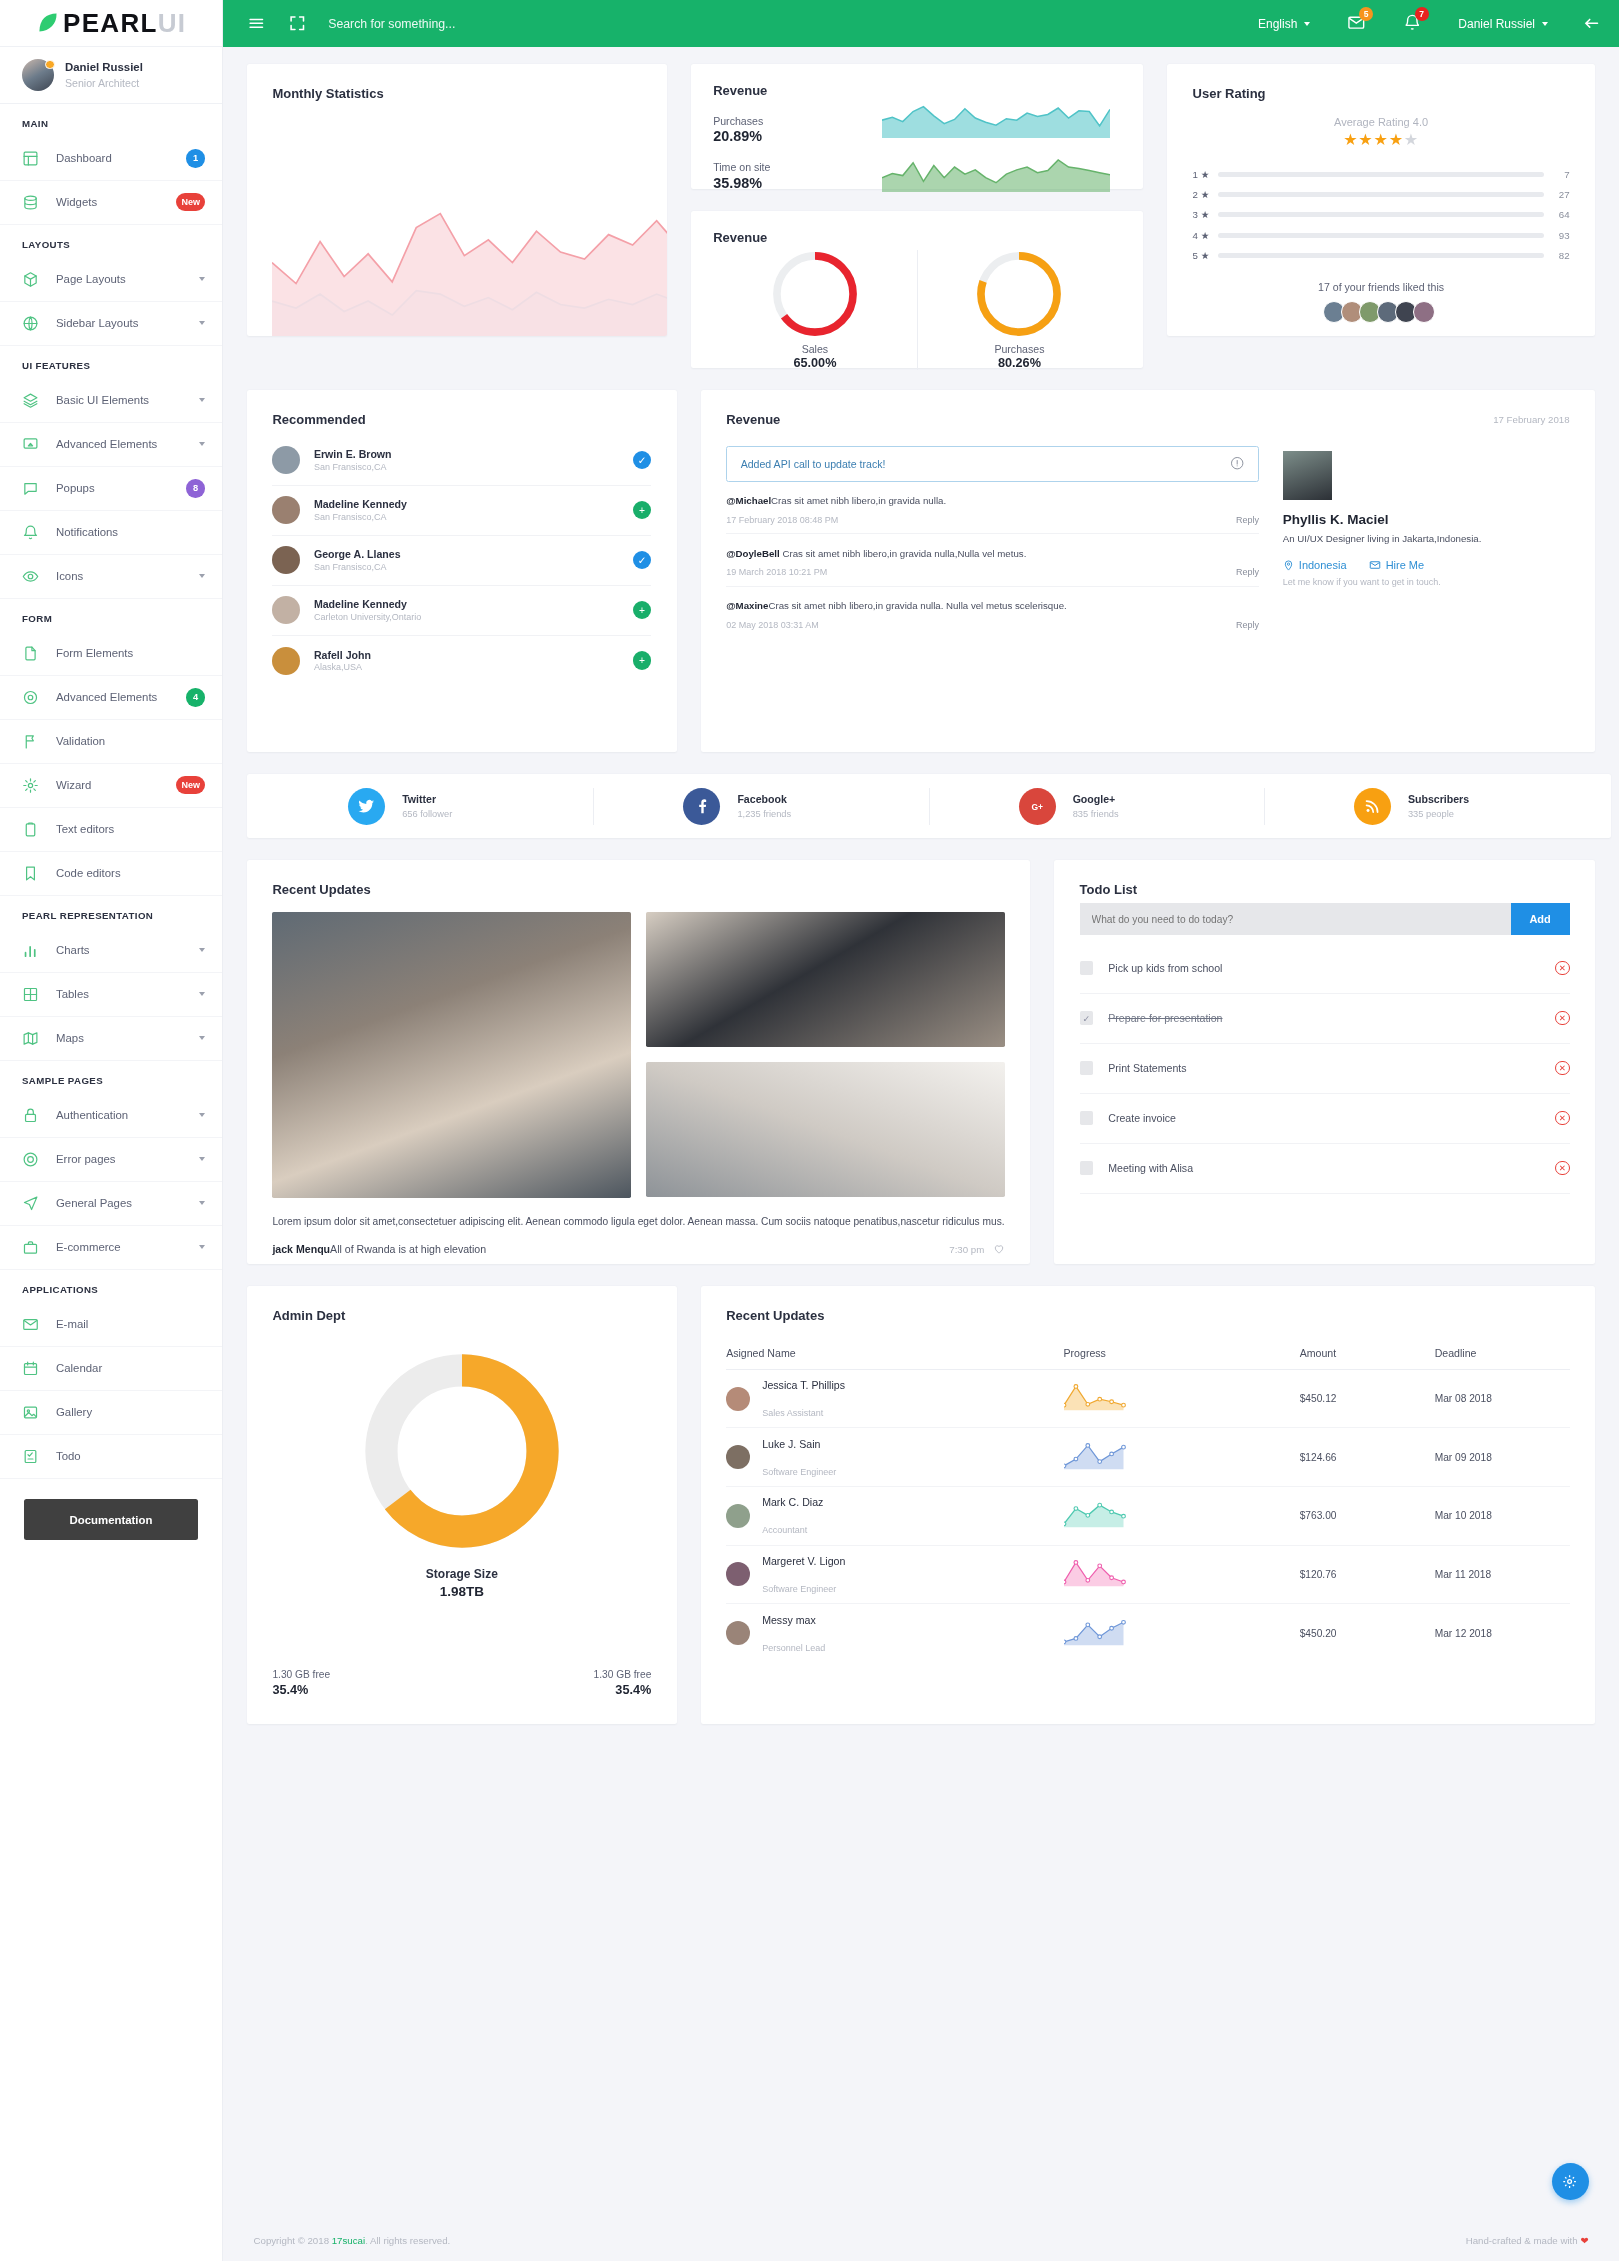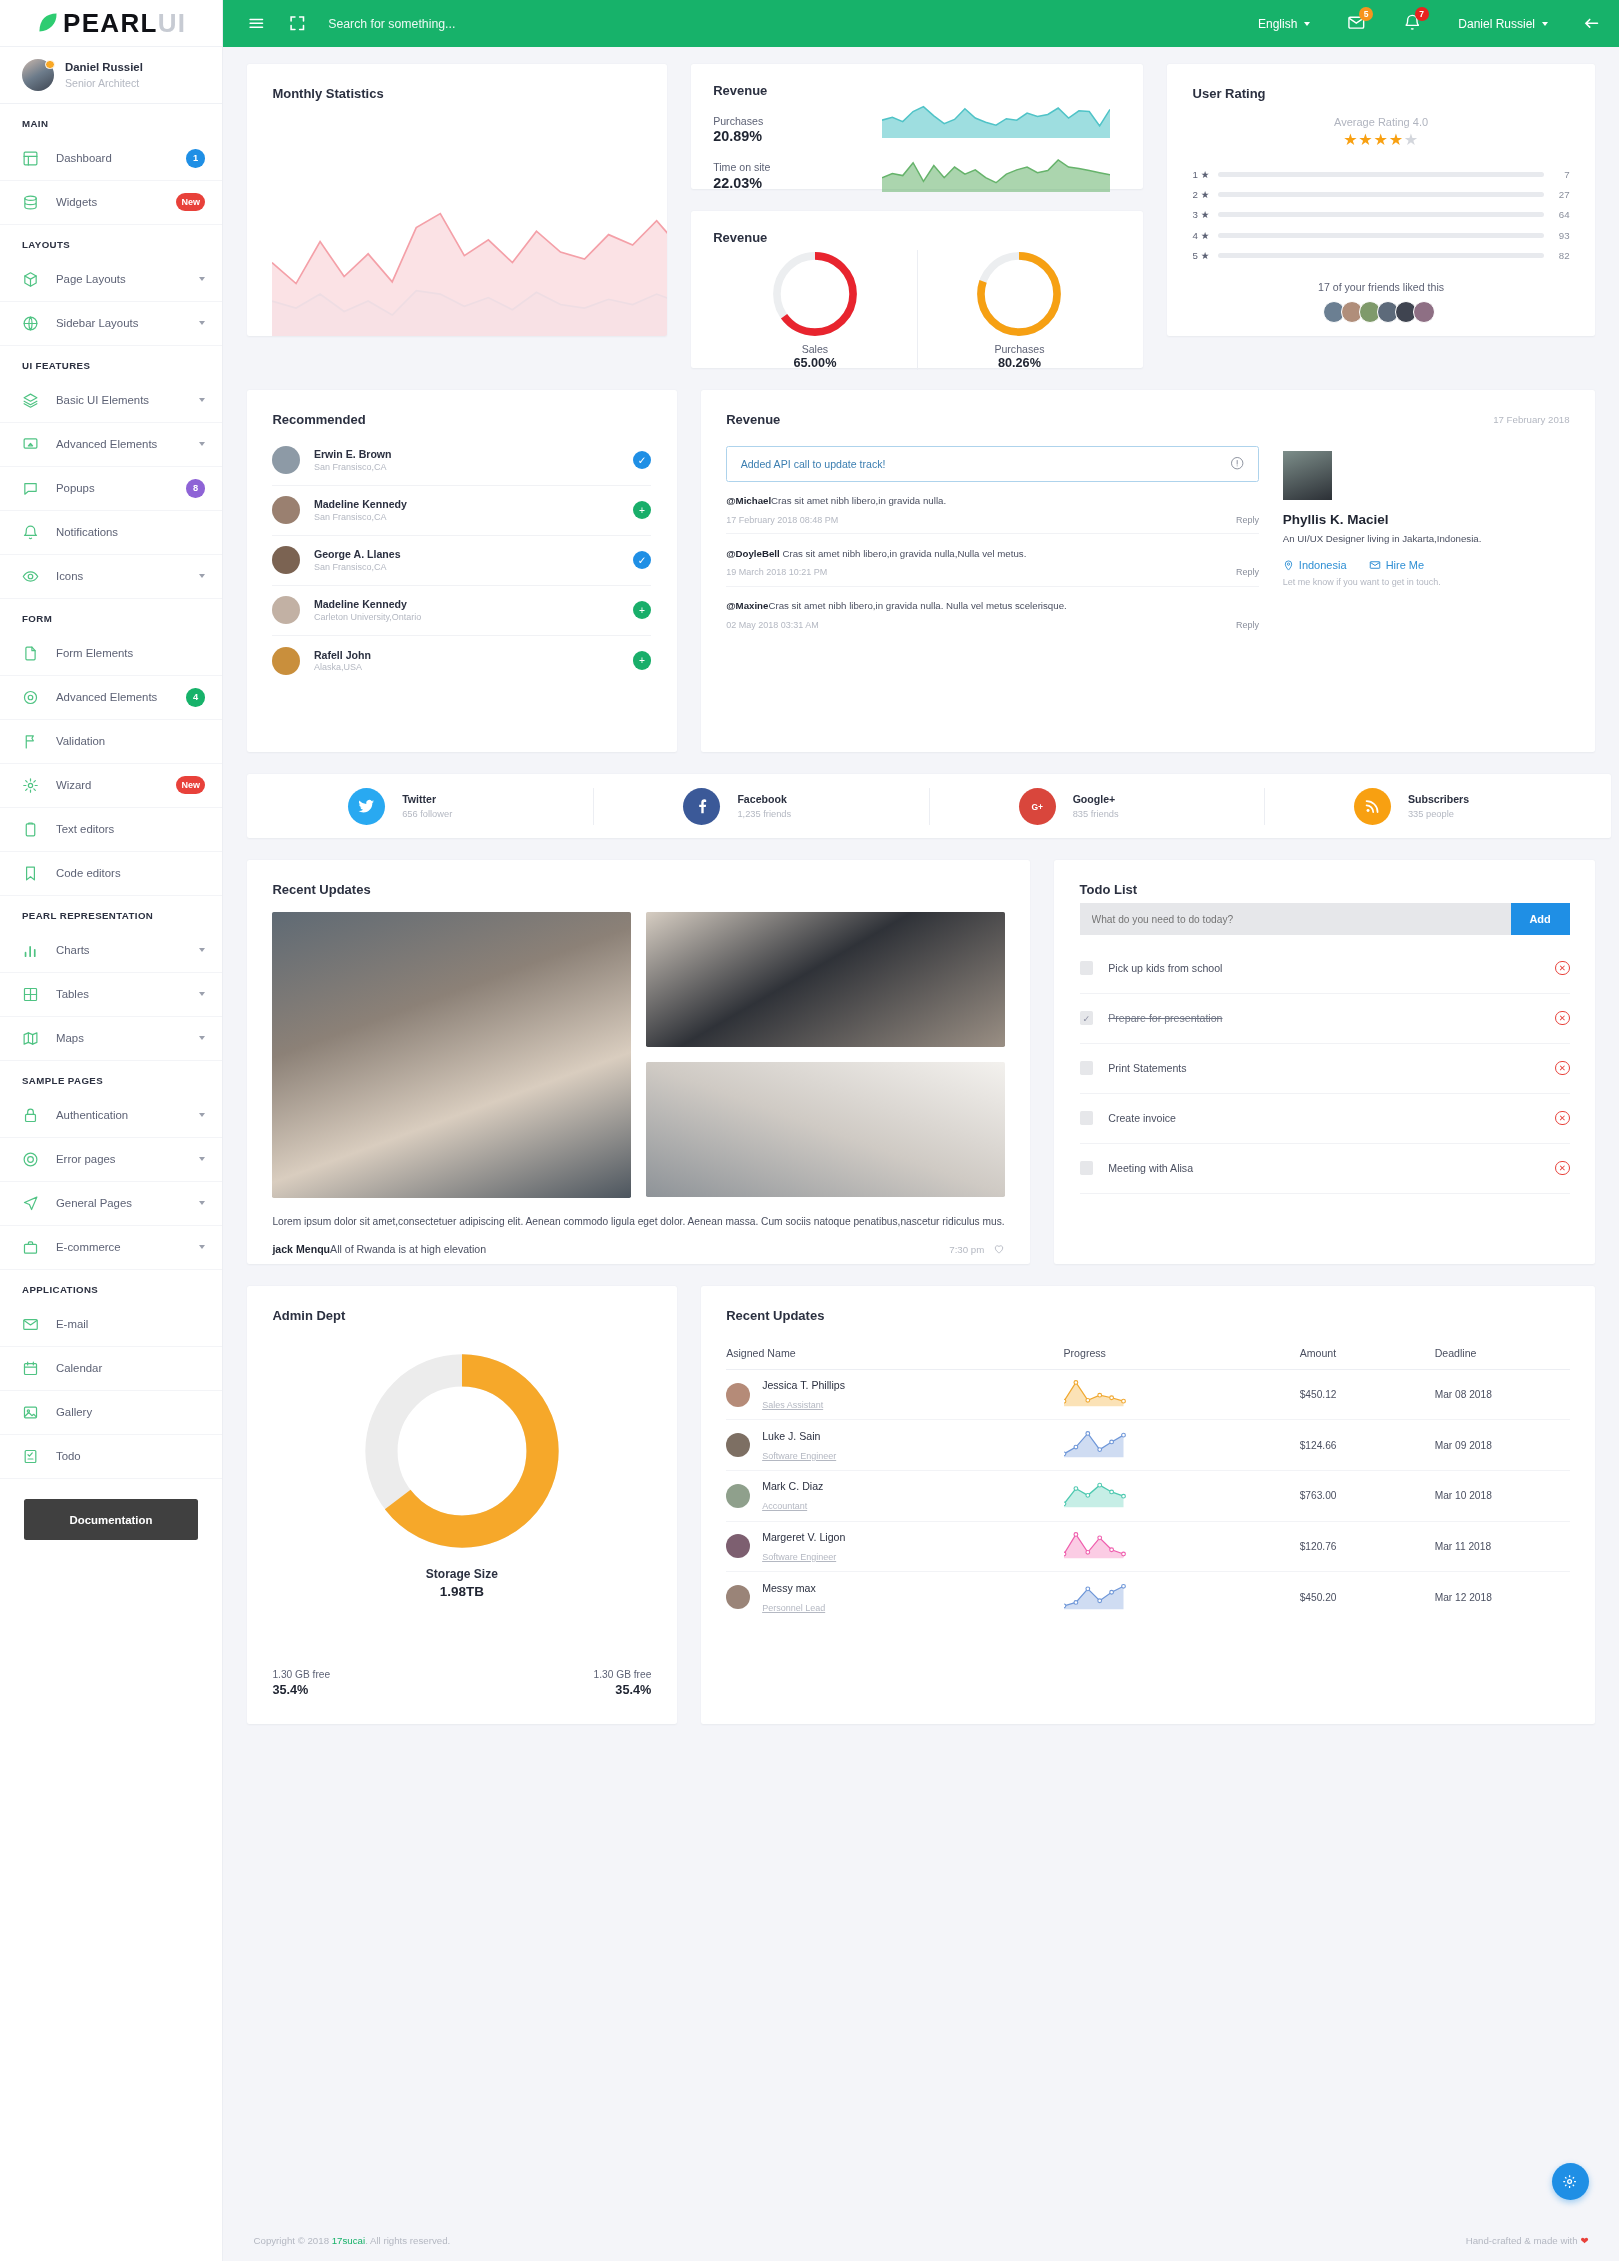--- a/index.html
+++ b/index.html
@@ -190,21 +190,21 @@
   
   .tb-card { width: 906px; height: 438px; padding: 22px 25.4px 0 25.4px; }
   table { width: 100%; border-collapse: collapse; margin-top: 13.5px; }
   th { font-size: 10.6px; font-weight: normal; color: #4a4f60; text-align: left; padding: 10.2px 0;
        border-bottom: 0.8px solid #eceef3; }
   td { padding: 9.3px 0; border-bottom: 0.8px solid #f2f3f6; font-size: 10.2px; color: #4a4f60; }
   tr:last-child td { border-bottom: none; }
   .tp { display: flex; align-items: center; gap: 12px; }
   .tp-av { width: 24px; height: 24px; border-radius: 50%; flex: 0 0 24px; }
   .tp-nm { font-size: 10.6px; color: #2b3040; }
-  .tp-ro { font-size: 9px; color: #b4b8c2; margin-top: 9px; text-decoration: underline; }
+  .tp-ro { font-size: 9px; color: #b4b8c2; margin-top: 17px; }
   
   #footer { position: absolute; left: 223px; right: 0; bottom: 0; height: 42px;
             display: flex; align-items: center; justify-content: space-between; padding: 0 30.5px;
             font-size: 9.7px; color: #b4b8c2; }
   #footer a { color: #17b26a; text-decoration: none; }
   .fab { position: absolute; right: 30.5px; bottom: 61px; width: 37px; height: 37px; border-radius: 50%;
          background: #1f8fe5; color: #fff; display: flex; align-items: center; justify-content: center;
          box-shadow: 0 2.5px 6.8px rgba(31,143,229,.4); cursor: pointer; }
 </style>
 </head>
@@ -543,21 +543,21 @@
         </svg>
     </div>
 
     <div style="display:flex;flex-direction:column;gap:22px">
       <div class="card rv-card">
         <div class="rv-left">
           <div class="card-title">Revenue</div>
           <div class="rv-lbl">Purchases</div>
           <div class="rv-val">20.89%</div>
           <div class="rv-lbl">Time on site</div>
-          <div class="rv-val">22.03%</div>
+          <div class="rv-val">35.98%</div>
         </div>
         <div class="rv-right">
           <svg id="sp1" width="228" height="42" viewBox="0 0 270 50" preserveAspectRatio="none">
               <polygon points="0,50 0,28.75 12.272727272727273,25.350000000000005 24.545454545454547,30.45 36.81818181818181,18.55 49.09090909090909,12.600000000000001 61.36363636363636,23.650000000000002 73.63636363636363,33 85.9090909090909,27.900000000000002 98.18181818181819,15.149999999999999 110.45454545454547,26.2 122.72727272727272,31.3 135,34.7 147.27272727272725,27.05 159.54545454545456,28.75 171.8181818181818,20.25 184.09090909090907,24.5 196.36363636363637,21.95 208.63636363636363,14.300000000000004 220.90909090909093,26.2 233.1818181818182,17.700000000000003 245.45454545454544,18.55 257.72727272727275,35.55 270,16 270,50" fill="#4fc3c7" opacity=".55"></polygon>
      <polyline points="0,28.75 12.272727272727273,25.350000000000005 24.545454545454547,30.45 36.81818181818181,18.55 49.09090909090909,12.600000000000001 61.36363636363636,23.650000000000002 73.63636363636363,33 85.9090909090909,27.900000000000002 98.18181818181819,15.149999999999999 110.45454545454547,26.2 122.72727272727272,31.3 135,34.7 147.27272727272725,27.05 159.54545454545456,28.75 171.8181818181818,20.25 184.09090909090907,24.5 196.36363636363637,21.95 208.63636363636363,14.300000000000004 220.90909090909093,26.2 233.1818181818182,17.700000000000003 245.45454545454544,18.55 257.72727272727275,35.55 270,16" fill="none" stroke="#4fc3c7" stroke-width="1.8"></polyline>
             </svg>
           <svg id="sp2" width="228" height="42" viewBox="0 0 270 50" preserveAspectRatio="none" style="margin-top:8.5px">
               <polygon points="0,50 0,33 12.272727272727273,27.900000000000002 24.545454545454547,30.45 36.81818181818181,15.149999999999999 49.09090909090909,37.25 61.36363636363636,18.55 73.63636363636363,33 85.9090909090909,20.25 98.18181818181819,28.75 110.45454545454547,23.650000000000002 122.72727272727272,33 135,38.95 147.27272727272725,28.75 159.54545454545456,23.650000000000002 171.8181818181818,20.25 184.09090909090907,27.05 196.36363636363637,24.5 208.63636363636363,11.75 220.90909090909093,20.25 233.1818181818182,21.95 245.45454545454544,24.5 257.72727272727275,27.05 270,29.6 270,50" fill="#66b36b" opacity=".55"></polygon>
      <polyline points="0,33 12.272727272727273,27.900000000000002 24.545454545454547,30.45 36.81818181818181,15.149999999999999 49.09090909090909,37.25 61.36363636363636,18.55 73.63636363636363,33 85.9090909090909,20.25 98.18181818181819,28.75 110.45454545454547,23.650000000000002 122.72727272727272,33 135,38.95 147.27272727272725,28.75 159.54545454545456,23.650000000000002 171.8181818181818,20.25 184.09090909090907,27.05 196.36363636363637,24.5 208.63636363636363,11.75 220.90909090909093,20.25 233.1818181818182,21.95 245.45454545454544,24.5 257.72727272727275,27.05 270,29.6" fill="none" stroke="#66b36b" stroke-width="1.8"></polyline>
             </svg>

